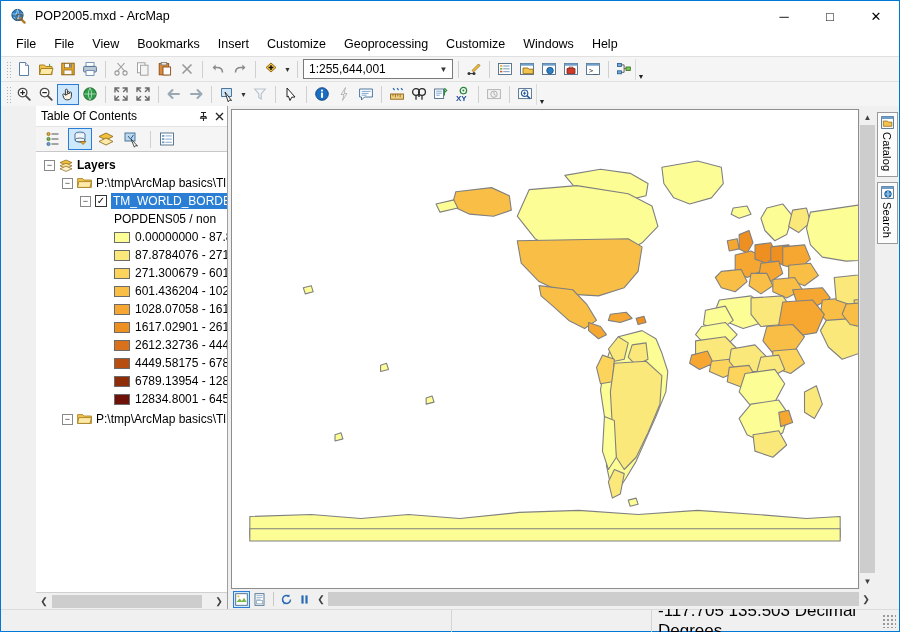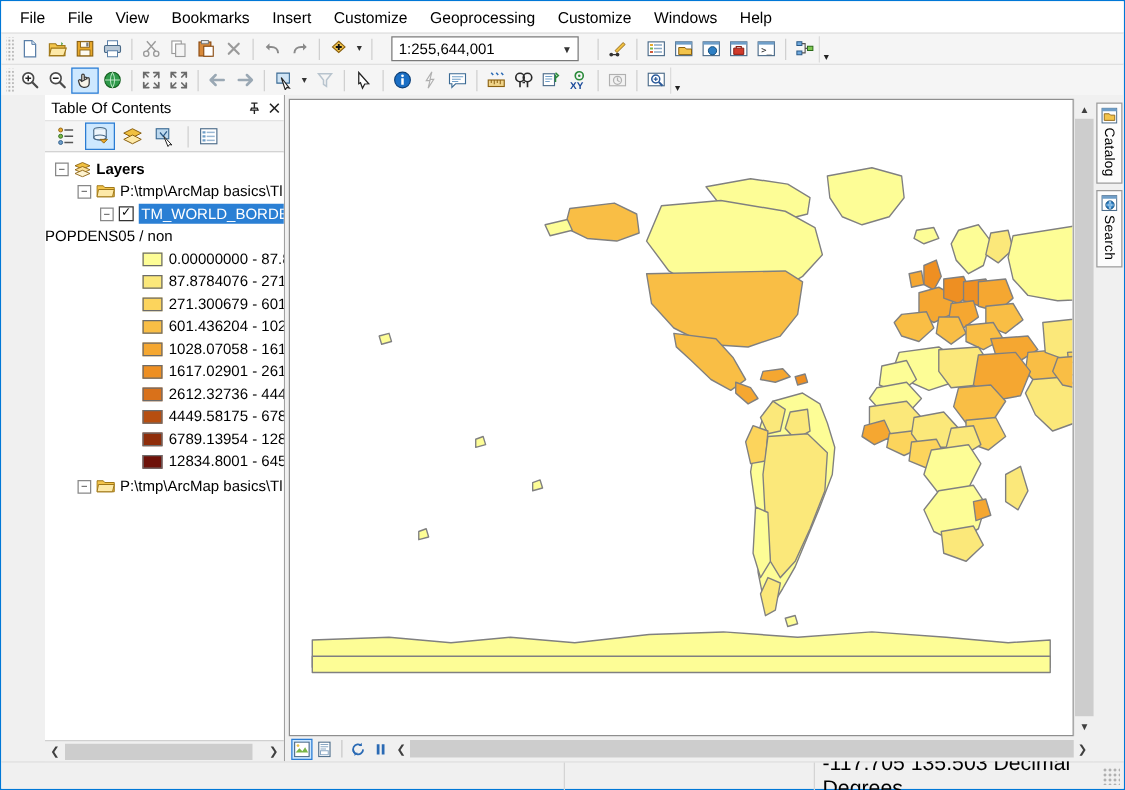--- a/index.html
+++ b/index.html
@@ -96,21 +96,21 @@
     display: flex; align-items: center; justify-content: center;
     font-size: 7px; color: #333;
     flex: 0 0 auto;
   }
   .scalebox {
     height: 20px;
     width: 150px;
     border: 1px solid #7a7a7a;
     background: #fff;
     display: flex; align-items: center;
-    margin: 0 11px;
+    margin: 0 1px;
     flex: 0 0 auto;
   }
   .scalebox .val {
     flex: 1 1 auto;
     padding-left: 5px;
     font-size: 12px;
     color: #000;
     white-space: nowrap;
   }
   .scalebox .arw {
@@ -343,20 +343,37 @@
     background-image: radial-gradient(circle, #9a9a9a 1px, transparent 1px);
     background-size: 4px 4px;
     flex: 0 0 auto;
   }
 </style>
 </head>
 <body>
 
 <div id="app">
 
+  <div class="titlebar">
+    <div class="title-icon">
+      <svg width="17" height="17" viewBox="0 0 17 17">
+        <circle cx="7.5" cy="7" r="5.6" fill="#2e7fc4" stroke="#14507f" stroke-width="1"></circle>
+        <path d="M2.2 6 h10.6 M7.5 1.4 q3 5.6 0 11.2 M7.5 1.4 q-3 5.6 0 11.2" stroke="#bfe2f7" stroke-width="0.7" fill="none"></path>
+        <path d="M3.5 9.5 q4 2.2 8 0" stroke="#bfe2f7" stroke-width="0.7" fill="none"></path>
+        <path d="M10 10 l4.6 4.6" stroke="#b07a28" stroke-width="2.4" stroke-linecap="round"></path>
+        <circle cx="9.2" cy="9.2" r="3.1" fill="none" stroke="#5a5a5a" stroke-width="1.2"></circle>
+      </svg>
+    </div>
+    <div class="title-text">POP2005.mxd - ArcMap</div>
+    <div class="wincontrols">
+      <div class="wc">─</div>
+      <div class="wc">□</div>
+      <div class="wc close">✕</div>
+    </div>
+  </div>
 
   <div class="menubar">
     <div class="menuitem">File</div>
     <div class="menuitem">File</div>
     <div class="menuitem">View</div>
     <div class="menuitem">Bookmarks</div>
     <div class="menuitem">Insert</div>
     <div class="menuitem">Customize</div>
     <div class="menuitem">Geoprocessing</div>
     <div class="menuitem">Customize</div>
@@ -757,21 +774,21 @@
           </span>
           <span class="node-label">P:\tmp\ArcMap basics\Tl</span>
         </div>
 
         <div class="node" style="padding-left:44px;">
           <div class="expander">−</div>
           <div class="chk">✓</div>
           <span class="node-label sel">TM_WORLD_BORDER</span>
         </div>
 
-        <div class="node" style="">
+        <div class="node" style="padding-left:78px;">
           <span class="node-label">POPDENS05 / non</span>
         </div>
 
         <div class="node" style="padding-left:78px;">
           <div class="swatch" style="background:#fdfd96;"></div>
           <span class="node-label">0.00000000 - 87.878</span>
         </div>
         <div class="node" style="padding-left:78px;">
           <div class="swatch" style="background:#fbe87a;"></div>
           <span class="node-label">87.8784076 - 271.30</span>

